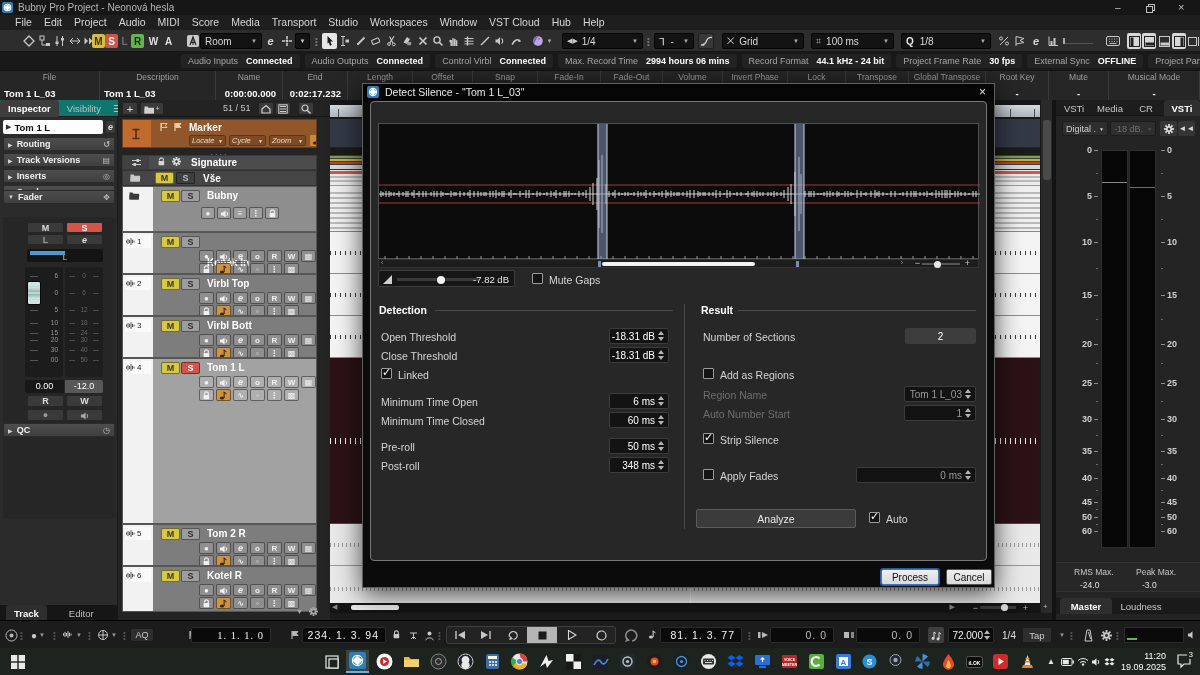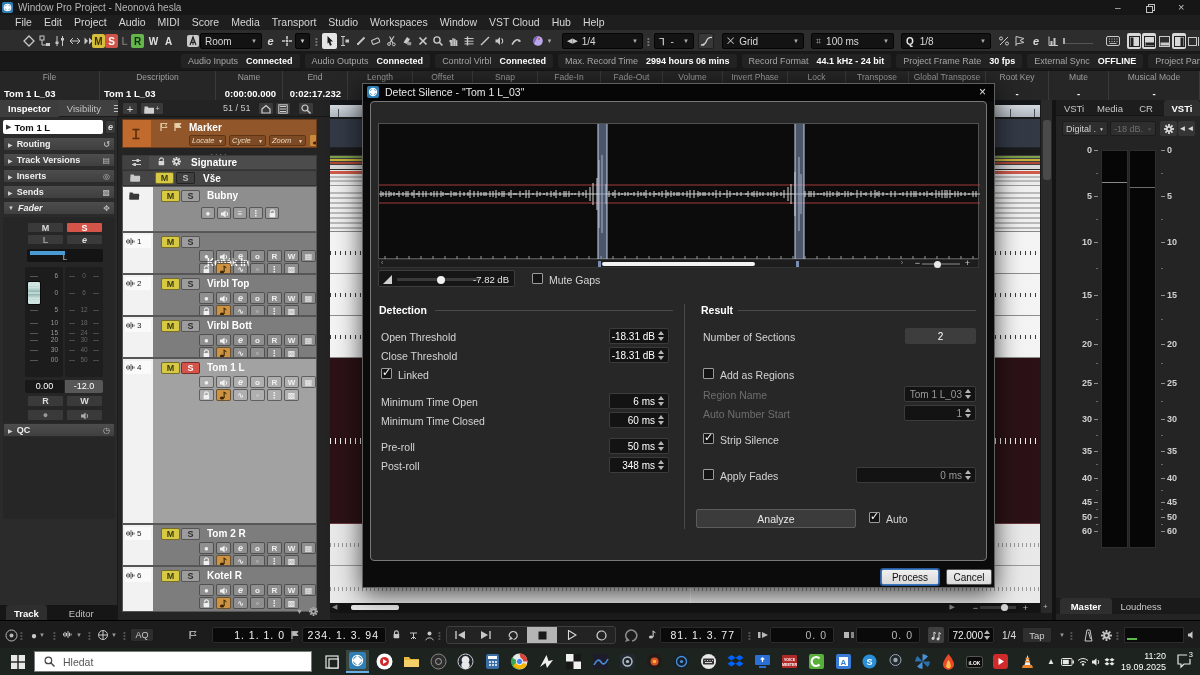--- a/index.html
+++ b/index.html
@@ -104,21 +104,21 @@
         <line x1="9" y1="4.5" x2="9" y2="6.5" stroke="currentColor"></line>
       </g>
     </defs>
   </svg>
 <div id="titlebar" class="abs">
 <span class="abs" style="left:2px;top:2px;"><svg width="11" height="11" viewBox="0 0 11 11" style="">
         <rect x="0" y="0" width="11" height="11" rx="2" fill="#2f7fb5"></rect>
         <circle cx="5.5" cy="5.5" r="3.3" fill="none" stroke="#fff" stroke-width="1.1"></circle>
         <path d="M5.5 2.2 L8.8 5.5 L5.5 8.8 L2.2 5.5 Z" fill="#fff"></path>
       </svg></span>
-<span class="ttl abs" style="left:18px;top:0;">Window Pro Project - Neonová hesla</span>
+<span class="ttl abs" style="left:18px;top:0;">Bubny Pro Project - Neonová hesla</span>
 <span class="winbtn abs" style="left:1115px;top:0;">–</span>
 <span class="winbtn abs" style="left:1146px;top:2px;"><svg width="9" height="9" viewBox="0 0 9 9" style="">
         <rect x="2.5" y="0.5" width="6" height="6" fill="none" stroke="#c0c0c0"></rect>
         <rect x="0.5" y="2.5" width="6" height="6" fill="#161616" stroke="#c0c0c0"></rect>
       </svg></span>
 <span class="winbtn abs" style="left:1178px;top:0;font-size:11px;">×</span>
 </div>
 <div id="menubar" class="abs fx" style="gap:10px;padding-left:14px;">
 <span class="menu-item">File</span>
 <span class="menu-item">Edit</span>
@@ -468,21 +468,21 @@
 <div class="icol" style="left:1049px;width:60px;">
       <div class="lb">Mute</div>
       <div class="vl" style="left:0;right:0;text-align:center;">-</div>
     </div>
 <div class="icol" style="left:1109px;width:91px;">
       <div class="lb">Musical Mode</div>
       <div class="vl" style="left:0;right:0;text-align:center;">-</div>
     </div>
 </div>
 <div id="inspector" class="abs">
-<div class="abs" style="left:0;top:0;width:118px;height:17px;background:#404040;border-bottom:1px solid #1a1a1a;display:flex;">
+<div class="abs" style="left:0;top:0;width:118px;height:17px;background:#0f766e;border-bottom:1px solid #1a1a1a;display:flex;">
 <div class="insp-tab" style="background:#3d3d3d;color:#fff;font-weight:bold;border-radius:3px 3px 0 0;">Inspector</div>
 <div class="insp-tab">Visibility</div>
 <div class="insp-tab" style="margin-left:auto;padding:0 4px;">☰</div>
 </div>
 <div class="abs" style="left:3px;top:20px;width:100px;height:14px;background:#fff;border-radius:2px;display:flex;align-items:center;">
       <span style="color:#333;font-size:7px;margin:0 3px;">▶</span>
       <span style="color:#111;font-size:9.5px;font-weight:bold;">Tom 1 L</span>
     </div>
 <div class="fbtn" style="left:105px;top:20px;width:11px;height:14px;font-style:italic;">e</div>
 <div class="insp-sec" style="top:37px;">
@@ -498,21 +498,21 @@
 <div class="insp-sec" style="top:69px;">
       <span class="car">▶</span>
       <span>Inserts</span>
       <span class="ric">◎</span>
     </div>
 <div class="insp-sec" style="top:85px;">
       <span class="car">▶</span>
       <span>Sends</span>
       <span class="ric">▩</span>
     </div>
-<div class="insp-sec" style="top:101px;font-style:italic;">
+<div class="insp-sec" style="top:90px;">
       <span class="car">▼</span>
       <span>Fader</span>
       <span class="ric">✥</span>
     </div>
 <div class="abs" style="left:3px;top:117px;width:112px;height:302px;background:#262626;border-radius:0 0 3px 3px;">
 <div class="fbtn" style="left:24px;top:5px;width:37px;height:11px;">M</div>
 <div class="fbtn" style="left:63px;top:5px;width:37px;height:11px;background:#d5544a;color:#fff;">S</div>
 <div class="fbtn" style="left:24px;top:17px;width:37px;height:11px;color:#9a9a9a;">L</div>
 <div class="fbtn" style="left:63px;top:17px;width:37px;height:11px;font-style:italic;">e</div>
 <div class="abs" style="left:24px;top:32px;width:76px;height:13px;background:#141414;border-radius:2px;">
@@ -1129,20 +1129,26 @@
           <text x="10" y="360" font-size="9" font-weight="bold" fill="#d0d0d0">45</text>
           <rect x="4" y="357" width="4" height="1" fill="#8f8f8f"></rect>
           <rect x="4" y="364" width="2" height="1" fill="#666"></rect>
           <text x="10" y="375" font-size="9" font-weight="bold" fill="#d0d0d0">50</text>
           <rect x="4" y="372" width="4" height="1" fill="#8f8f8f"></rect>
           <rect x="4" y="379" width="2" height="1" fill="#666"></rect>
           <text x="10" y="389" font-size="9" font-weight="bold" fill="#d0d0d0">60</text>
           <rect x="4" y="386" width="4" height="1" fill="#8f8f8f"></rect>
         </svg></div>
 </div>
+<div class="abs" style="left:0;top:462px;width:144px;height:30px;border-top:1px solid #333;border-bottom:1px solid #333;background:#272727;">
+      <div style="position:absolute;left:18px;top:4px;font-size:8.5px;color:#c8c8c8;">RMS Max.</div>
+      <div style="position:absolute;left:80px;top:4px;font-size:8.5px;color:#c8c8c8;">Peak Max.</div>
+      <div style="position:absolute;left:24px;top:17px;font-size:8.5px;color:#e0e0e0;">-24.0</div>
+      <div style="position:absolute;left:86px;top:17px;font-size:8.5px;color:#e0e0e0;">-3.0</div>
+    </div>
 <div class="abs" style="left:0;top:498px;width:144px;height:16px;background:#1a1a1a;display:flex;">
 <div class="rp-tab" style="flex:0 0 52px;background:#2f2f2f;color:#fff;font-weight:bold;border-radius:3px 3px 0 0;margin-left:4px;">Master</div>
 <div class="rp-tab" style="flex:0 0 58px;">Loudness</div>
 </div>
 </div>
 <div id="dialog" class="abs">
 <div id="dlg-title">
 <span style="position:absolute;left:4px;top:2px;"><svg width="12" height="12" viewBox="0 0 12 12" style="">
           <rect x="0" y="0" width="12" height="12" rx="2" fill="#2f7fb5"></rect>
           <circle cx="6.0" cy="6.0" r="3.5999999999999996" fill="none" stroke="#fff" stroke-width="1.1"></circle>
@@ -1343,21 +1349,21 @@
       <span style="font-size:6px;color:#999;margin-left:2px;">▼</span>
     </div>
 <div class="tp-sep" style="left:123px;top:10px;">•<br>•<br>•</div>
 <div class="abs" style="left:130px;top:7px;width:24px;height:14px;background:#2e2e2e;border:1px solid #1a1a1a;border-radius:2px;color:#ccc;font-size:9px;display:flex;align-items:center;justify-content:center;">AQ</div>
 <div class="tp-ico" style="left:186px;top:7px;width:14px;height:14px;">
       <svg width="11" height="11" viewBox="0 0 11 11" style="">
         <line x1="2" y1="1" x2="2" y2="9" stroke="#b8b8b8" stroke-width="1.2"></line>
         <path d="M2.6 1.5 H8 L6.4 3.5 L8 5.5 H2.6 Z" fill="none" stroke="#b8b8b8" stroke-width="0.9"></path>
       </svg>
     </div>
-<div class="tp-disp" style="left:212px;top:6px;width:80px;height:16px;">1. 1. 1.  0</div>
+<div class="tp-disp" style="left:191px;top:6px;width:80px;height:16px;font-family:Liberation Serif, serif;">1. 1. 1.  0</div>
 <div class="tp-ico" style="left:288px;top:7px;width:14px;height:14px;">
       <svg width="11" height="11" viewBox="0 0 11 11" style="">
         <line x1="2" y1="1" x2="2" y2="9" stroke="#b8b8b8" stroke-width="1.2"></line>
         <path d="M2.6 1.5 H8 L6.4 3.5 L8 5.5 H2.6 Z" fill="#b8b8b8" stroke="#b8b8b8" stroke-width="0.9"></path>
       </svg>
     </div>
 <div class="tp-disp" style="left:302px;top:6px;width:84px;height:16px;">234. 1. 3. 94</div>
 <div class="tp-ico" style="left:390px;top:7px;width:14px;height:14px;">
       <svg width="10" height="10" viewBox="0 0 10 10" style="">
         <path d="M2.5 4 V2.8 A1.9 1.9 0 0 1 6.3 2.8 V4" fill="none" stroke="#c8c8c8" stroke-width="1.1"></path>
@@ -1490,27 +1496,20 @@
 </div>
 <div id="taskbar" class="abs">
 <div class="tb-ico" style="left:6px;">
       <svg width="14" height="14" viewBox="0 0 14 14" style="">
         <rect x="0" y="0" width="6.3" height="6.3" fill="#e8e8e8"></rect>
         <rect x="7.7" y="0" width="6.3" height="6.3" fill="#e8e8e8"></rect>
         <rect x="0" y="7.7" width="6.3" height="6.3" fill="#e8e8e8"></rect>
         <rect x="7.7" y="7.7" width="6.3" height="6.3" fill="#e8e8e8"></rect>
       </svg>
     </div>
-<div class="abs" style="left:34px;top:3px;width:278px;height:21px;background:#fff;border:1px solid #7a7a7a;display:flex;align-items:center;padding-left:9px;">
-      <svg width="11" height="11" viewBox="0 0 11 11" style="">
-        <circle cx="4.4" cy="4.4" r="3.3" fill="none" stroke="#444" stroke-width="1.2"></circle>
-        <line x1="6.82" y1="6.82" x2="10.45" y2="10.45" stroke="#444" stroke-width="1.4"></line>
-      </svg>
-      <span style="color:#555;font-size:10.5px;margin-left:8px;">Hledat</span>
-    </div>
 <div class="tb-ico" style="left:320px;">
       <svg width="14" height="14" viewBox="0 0 14 14" style="">
         <rect x="1" y="1" width="12" height="12" fill="none" stroke="#e8e8e8" stroke-width="1.2"></rect>
         <rect x="4" y="4" width="9" height="9" fill="#1d241f" stroke="#e8e8e8" stroke-width="1.2"></rect>
       </svg>
     </div>
 <div class="tb-ico" style="left:346px;background:#3a453f;border-bottom:2px solid #6ab0e8;">
       <svg width="17" height="17" viewBox="0 0 17 17" style="">
         <rect x="0" y="0" width="17" height="17" rx="2" fill="#2f7fb5"></rect>
         <circle cx="8.5" cy="8.5" r="5.1" fill="none" stroke="#fff" stroke-width="1.1"></circle>

